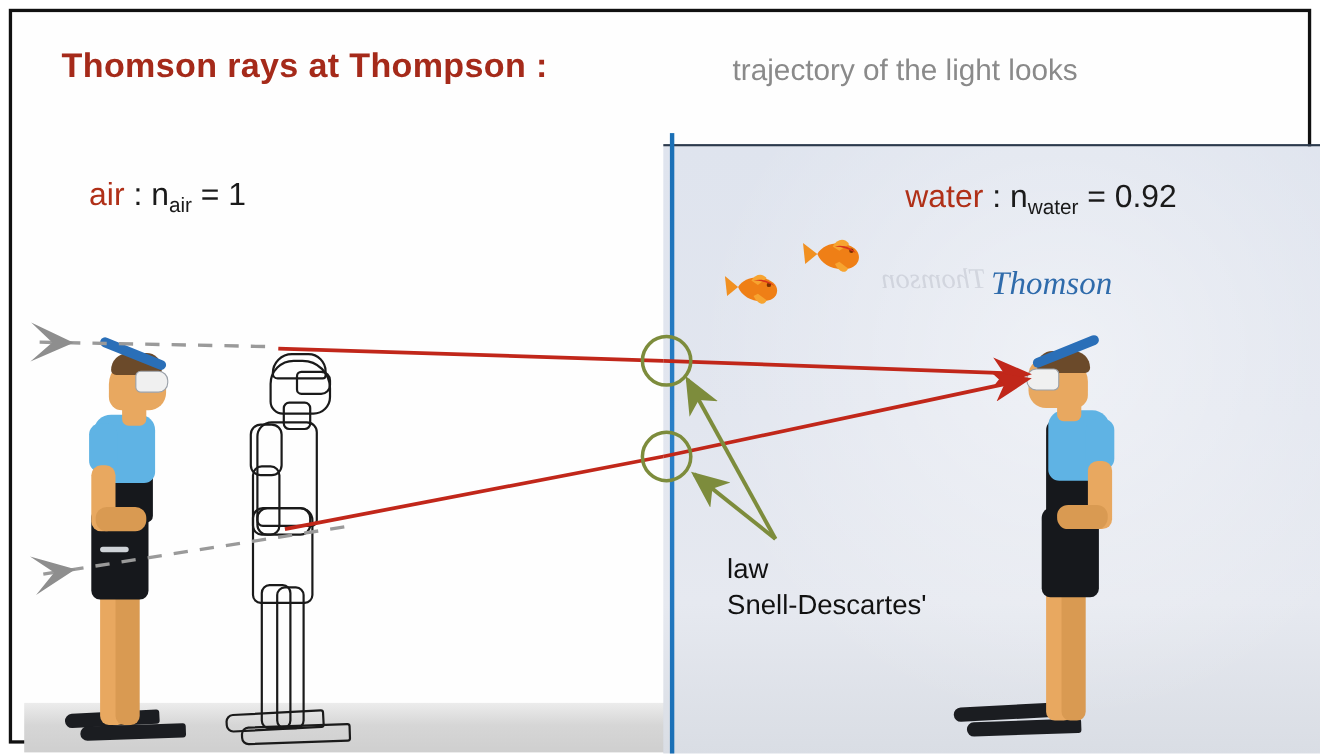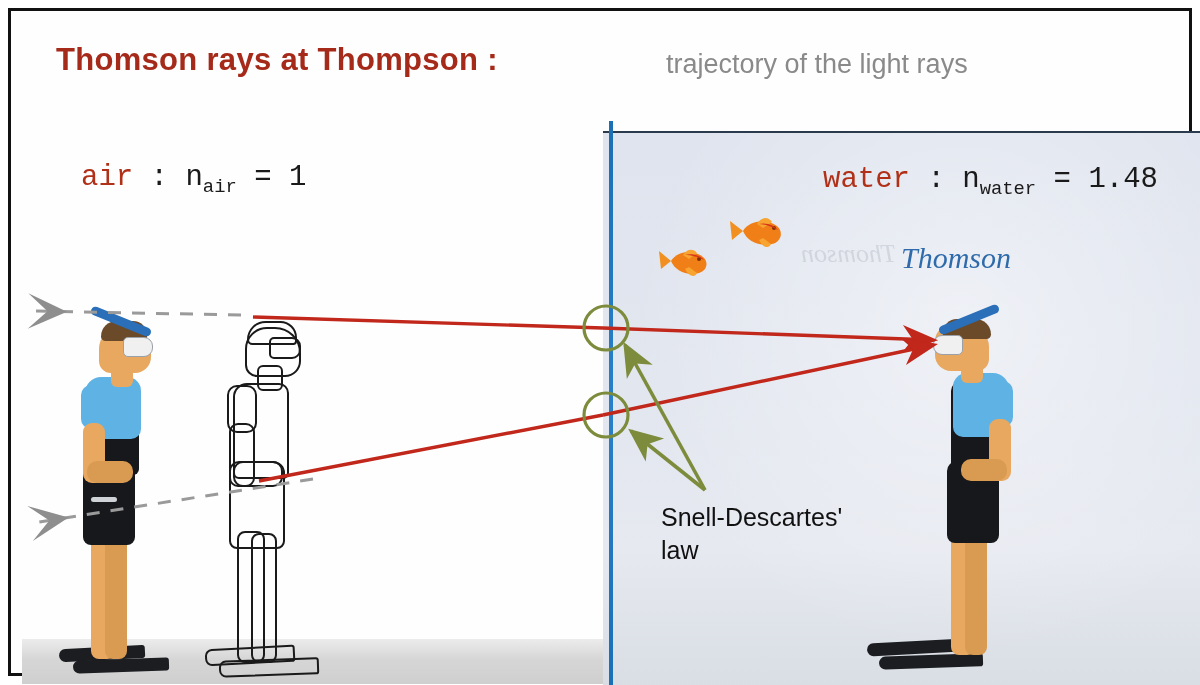--- a/index.html
+++ b/index.html
@@ -28,21 +28,21 @@
   .interface{position:absolute;left:598px;top:110px;width:4px;height:566px;
              background:linear-gradient(180deg,#1a6fb5 0%,#2a80c8 50%,#1a6fb5 100%);}
 
   
   .title{position:absolute;left:45px;top:31px;font-size:31px;font-weight:bold;
          color:#a52a1a;letter-spacing:.3px;white-space:nowrap;
          font-family:"Liberation Sans",sans-serif;}
   .subtitle{position:absolute;left:655px;top:38px;font-size:27px;color:#8a8a8a;
             white-space:nowrap;font-family:"Liberation Sans",sans-serif;}
 
-  .idx{position:absolute;white-space:nowrap;font-family:Liberation Mono, monospace;font-size:29px;color:#1a1a1a;}
+  .idx{position:absolute;white-space:nowrap;font-family:Liberation Sans, sans-serif;font-size:29px;color:#1a1a1a;}
   .idx .med{color:#b03018;}
   .idx sub{font-size:.65em;}
   #air-index{left:70px;top:150px;}
   #water-index{left:812px;top:152px;}
 
   .person-label{position:absolute;font-family:"Liberation Serif",serif;font-style:italic;
                 font-size:30px;color:#2f6bab;white-space:nowrap;}
   #label-thompson{left:170px;top:230px;}
   #label-thomson{left:890px;top:230px;}
 
@@ -85,35 +85,35 @@
 
     <div class="water">
       <div class="water-sheen"></div>
     </div>
 
     <div class="ghost">Thomson</div>
 
     <div class="interface"></div>
 
     <div class="title">Thomson rays at Thompson :</div>
-    <div class="subtitle">trajectory of the light rays</div>
+    <div class="subtitle">trajectory of the light looks</div>
 
     <div class="idx" id="air-index">
       <span class="med">air</span><span> : </span><span>n</span><sub>air</sub><span> = </span><span>1</span>
     </div>
 
     <div class="idx" id="water-index">
-      <span class="med">water</span><span> : </span><span>n</span><sub>water</sub><span> = </span><span>1.48</span>
+      <span class="med">water</span><span> : </span><span>n</span><sub>water</sub><span> = </span><span>0.92</span>
     </div>
 
     <div class="person-label" id="label-thomson">Thomson</div>
 
     <div class="snell">
+      <div>law</div>
       <div>Snell-Descartes'</div>
-      <div>law</div>
     </div>
 
     <div class="diver" style="left:60px;top:300px;width:140px;height:375px;">
 
       <div class="d-part fin" style="left:-12px;top:336px;width:86px;height:13px;border-radius:7px 3px 3px 7px;transform:rotate(-3deg);"></div>
       <div class="d-part fin" style="left:2px;top:348px;width:96px;height:13px;border-radius:7px 3px 3px 7px;transform:rotate(-2deg);"></div>
 
       <div class="d-part skin" style="left:20px;top:220px;width:24px;height:128px;border-radius:8px;"></div>
       <div class="d-part skin2" style="left:34px;top:222px;width:22px;height:126px;border-radius:8px;"></div>
 

